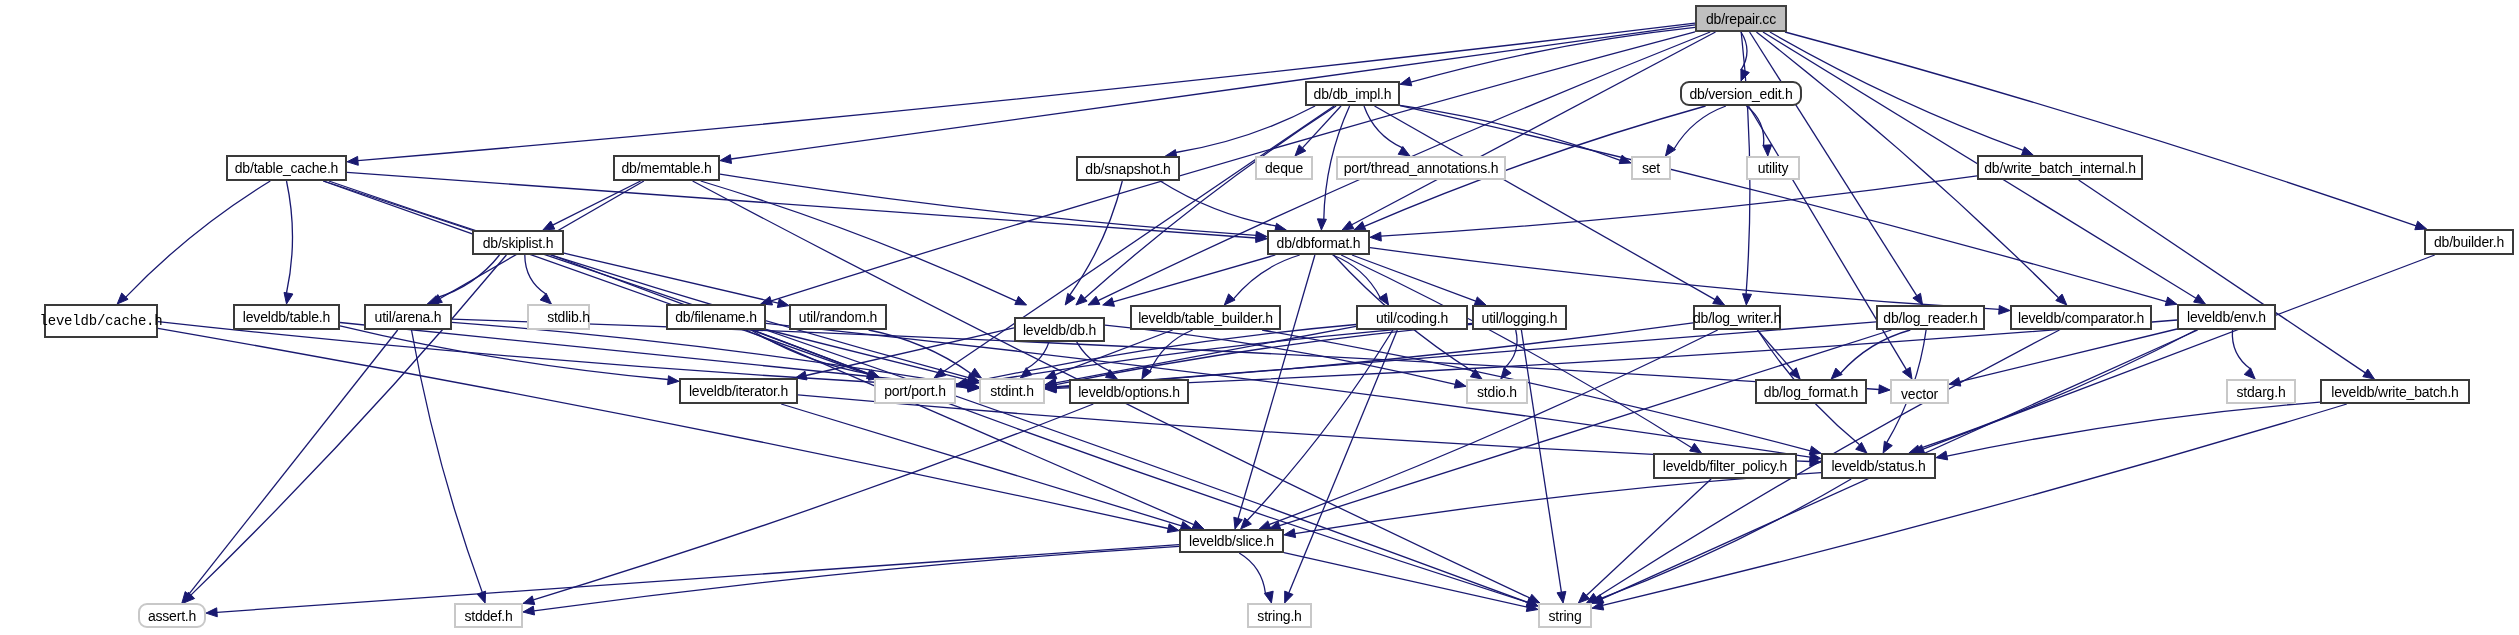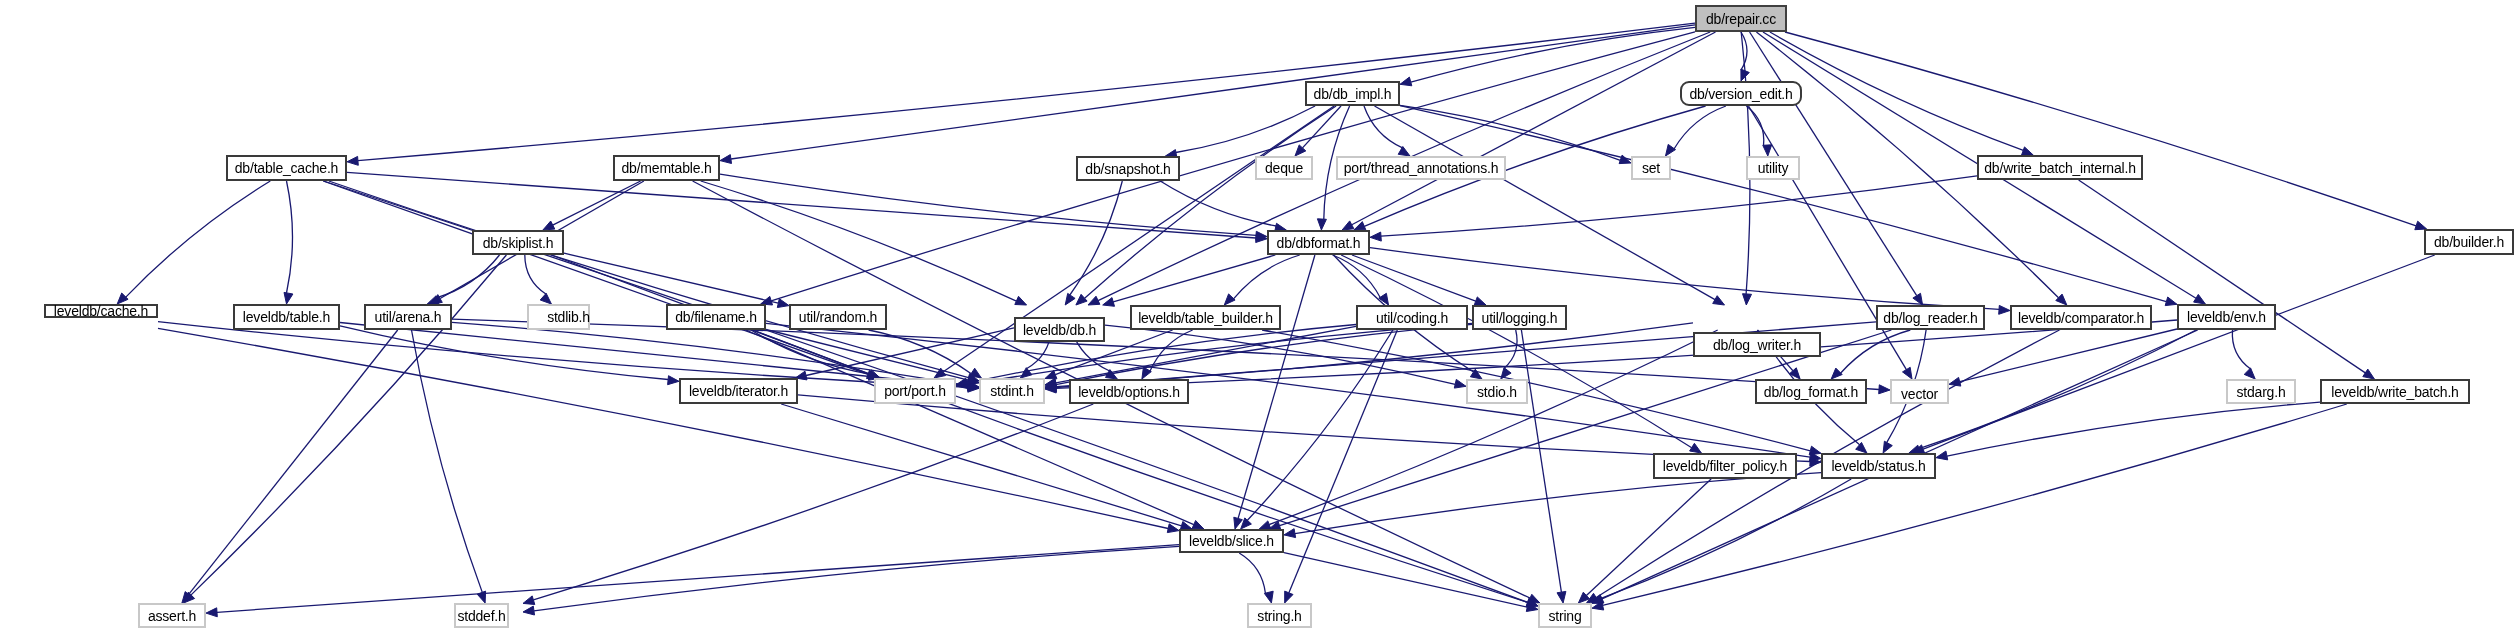--- a/index.html
+++ b/index.html
@@ -279,21 +279,21 @@
       </div>
       <div class="node" style="left: 472px; top: 230px; width: 92px; height: 25px;">
         <span>db/skiplist.h</span>
       </div>
       <div class="node" style="left: 1267px; top: 230px; width: 103px; height: 25px;">
         <span>db/dbformat.h</span>
       </div>
       <div class="node" style="left: 2424px; top: 229px; width: 90px; height: 26px;">
         <span>db/builder.h</span>
       </div>
-      <div class="node" style="left: 44px; top: 304px; width: 114px; height: 14px;">
+      <div class="node" style="left: 44px; top: 304px; width: 114px; height: 34px; font-family: Liberation Mono, monospace;">
         <span>leveldb/cache.h</span>
       </div>
       <div class="node" style="left: 233px; top: 304px; width: 107px; height: 26px;">
         <span>leveldb/table.h</span>
       </div>
       <div class="node" style="left: 364px; top: 304px; width: 88px; height: 26px;">
         <span>util/arena.h</span>
       </div>
       <div class="node external" style="left: 527px; top: 304px; width: 63px; height: 26px; padding-left: 20px;">
         <span>stdlib.h</span>
@@ -309,21 +309,21 @@
       </div>
       <div class="node" style="left: 1130px; top: 305px; width: 151px; height: 25px;">
         <span>leveldb/table_builder.h</span>
       </div>
       <div class="node" style="left: 1356px; top: 305px; width: 112px; height: 25px;">
         <span>util/coding.h</span>
       </div>
       <div class="node" style="left: 1472px; top: 305px; width: 95px; height: 25px;">
         <span>util/logging.h</span>
       </div>
-      <div class="node" style="left: 1693px; top: 305px; width: 128px; height: 25px; margin-top: 27px;">
+      <div class="node" style="left: 1693px; top: 305px; width: 88px; height: 25px;">
         <span>db/log_writer.h</span>
       </div>
       <div class="node" style="left: 1876px; top: 305px; width: 109px; height: 25px;">
         <span>db/log_reader.h</span>
       </div>
       <div class="node" style="left: 2010px; top: 305px; width: 142px; height: 25px;">
         <span>leveldb/comparator.h</span>
       </div>
       <div class="node" style="left: 2177px; top: 304px; width: 99px; height: 26px;">
         <span>leveldb/env.h</span>
@@ -357,24 +357,24 @@
       </div>
       <div class="node" style="left: 1653px; top: 453px; width: 144px; height: 26px;">
         <span>leveldb/filter_policy.h</span>
       </div>
       <div class="node" style="left: 1821px; top: 453px; width: 115px; height: 26px;">
         <span>leveldb/status.h</span>
       </div>
       <div class="node" style="left: 1179px; top: 529px; width: 105px; height: 24px;">
         <span>leveldb/slice.h</span>
       </div>
-      <div class="node external" style="left: 138px; top: 603px; width: 68px; height: 25px;">
+      <div class="node external" style="left: 138px; top: 603px; width: 68px; height: 25px; border-radius: 9px;">
         <span>assert.h</span>
       </div>
-      <div class="node external" style="left: 454px; top: 603px; width: 55px; height: 25px;">
+      <div class="node external" style="left: 454px; top: 603px; width: 69px; height: 25px;">
         <span>stddef.h</span>
       </div>
       <div class="node external" style="left: 1247px; top: 603px; width: 65px; height: 25px;">
         <span>string.h</span>
       </div>
       <div class="node external" style="left: 1538px; top: 603px; width: 54px; height: 25px;">
         <span>string</span>
       </div>
     </div>
 </div>

